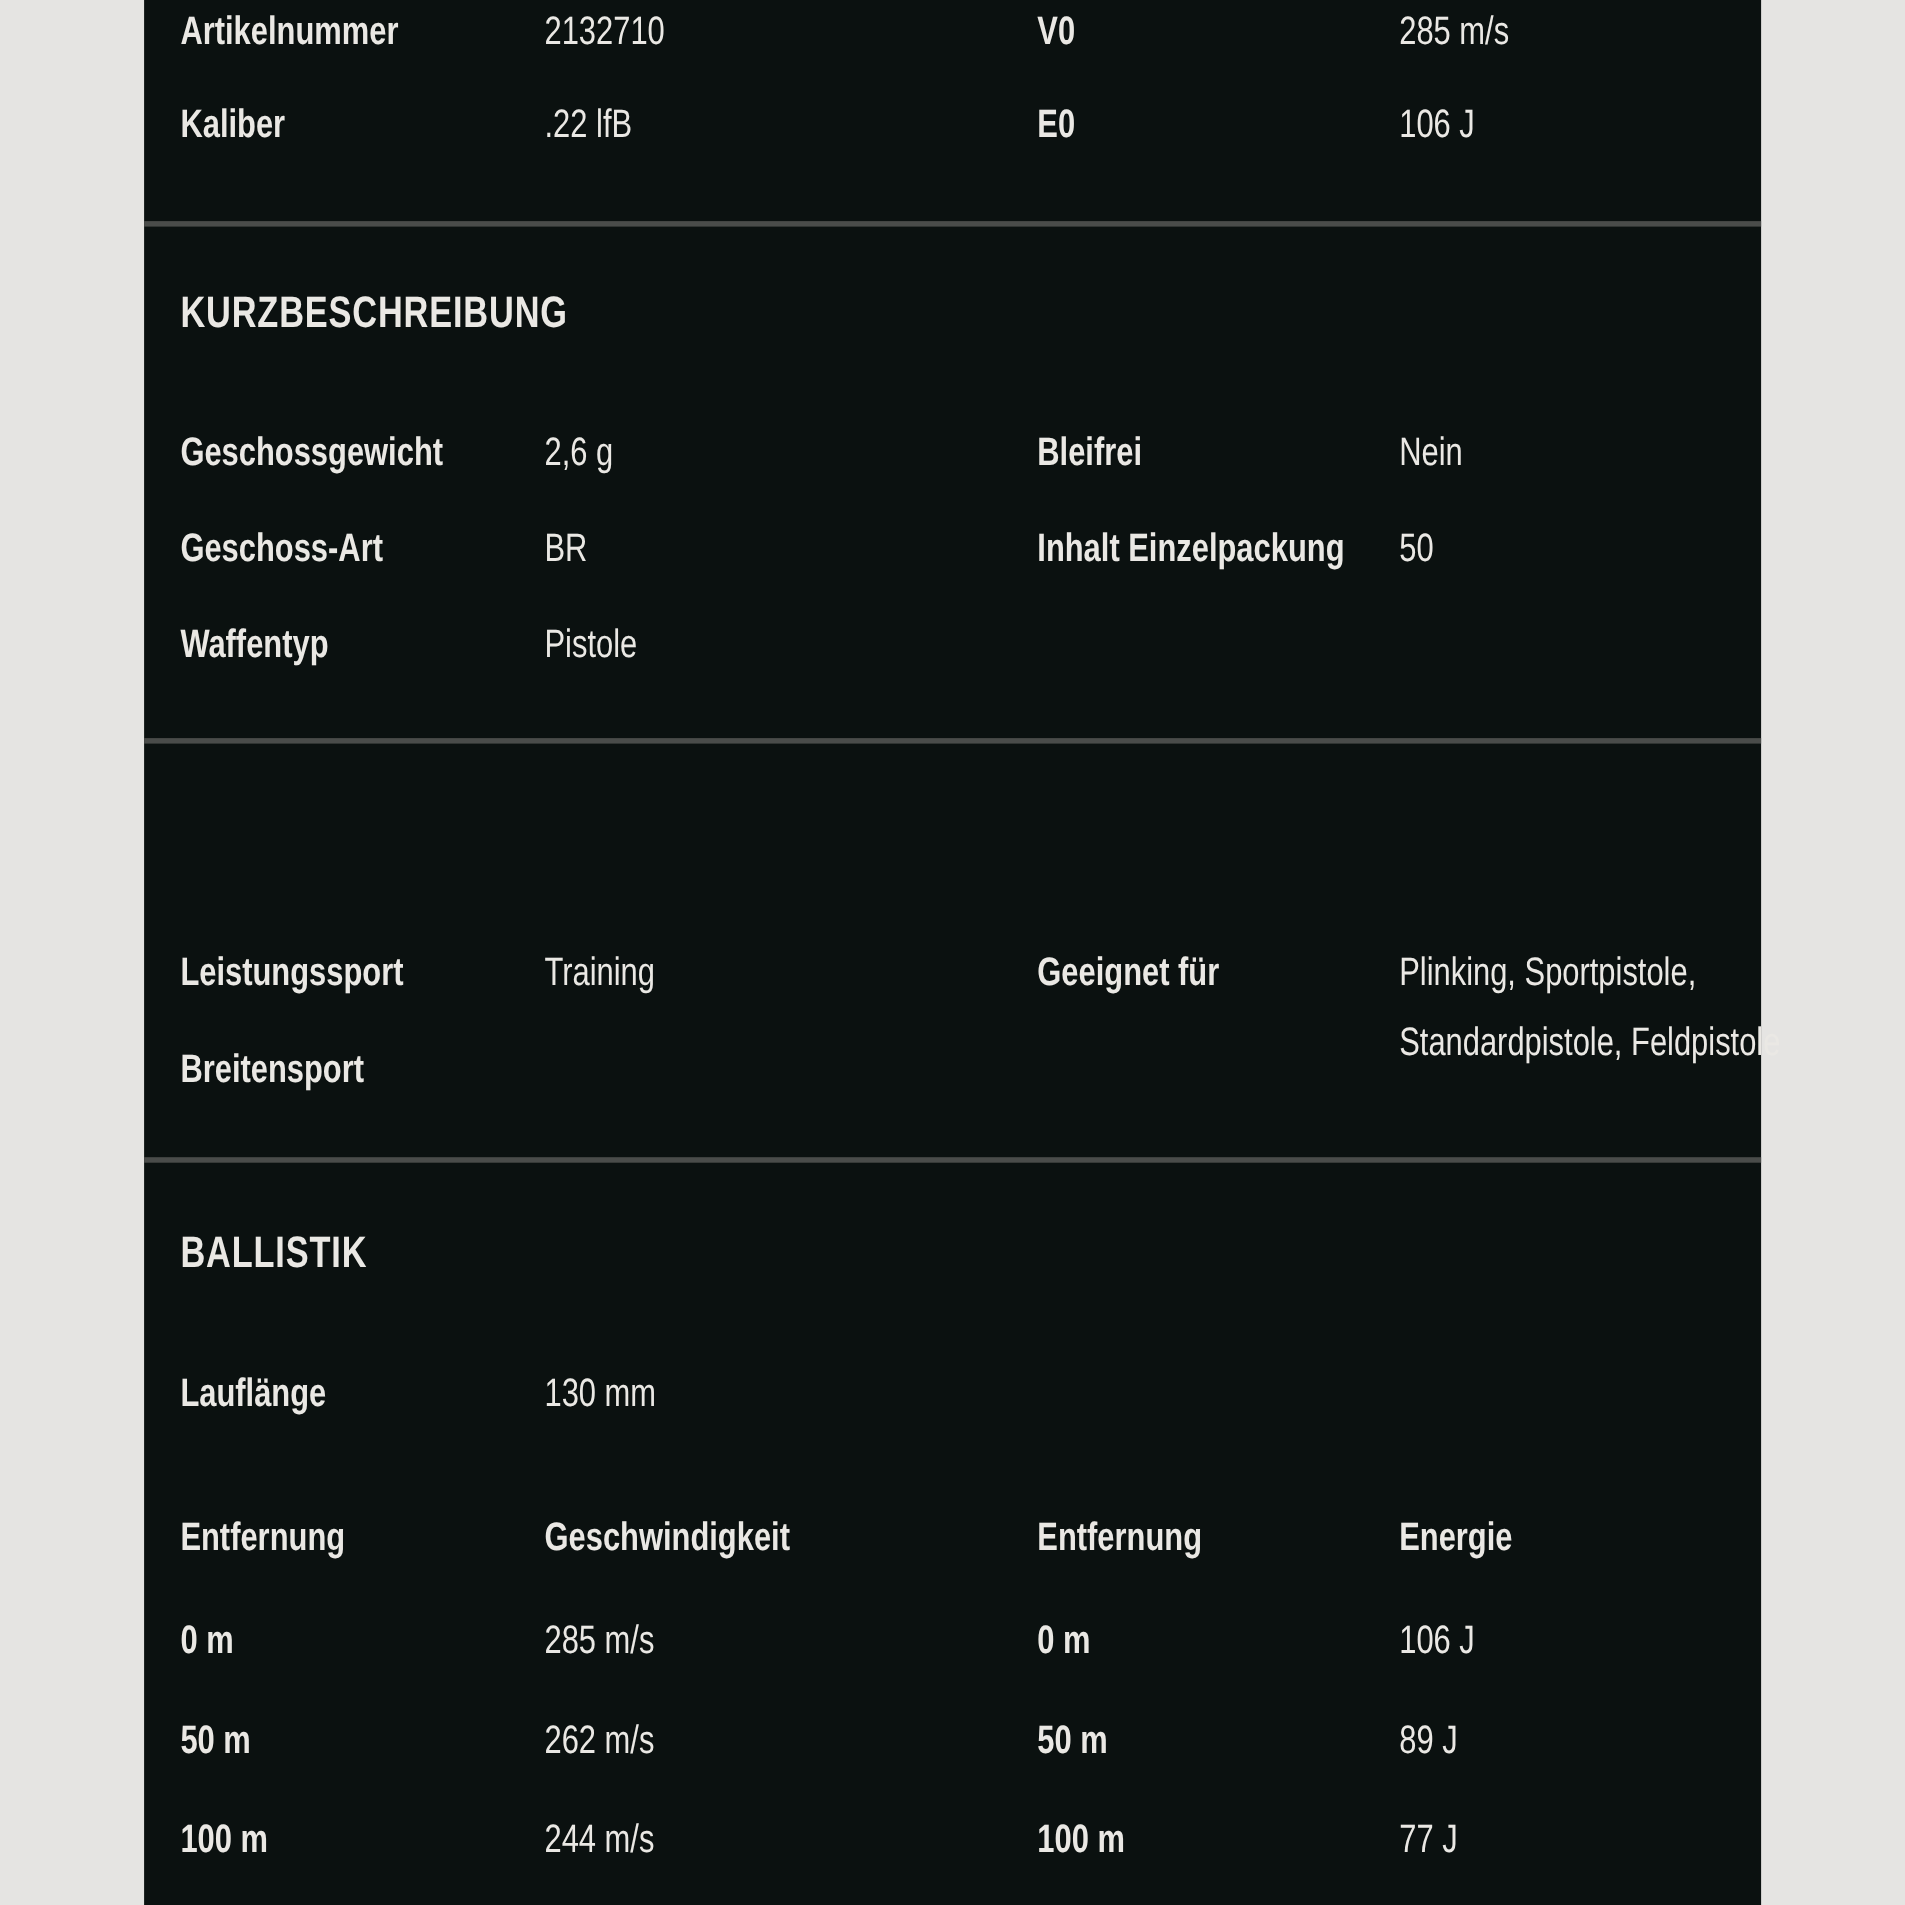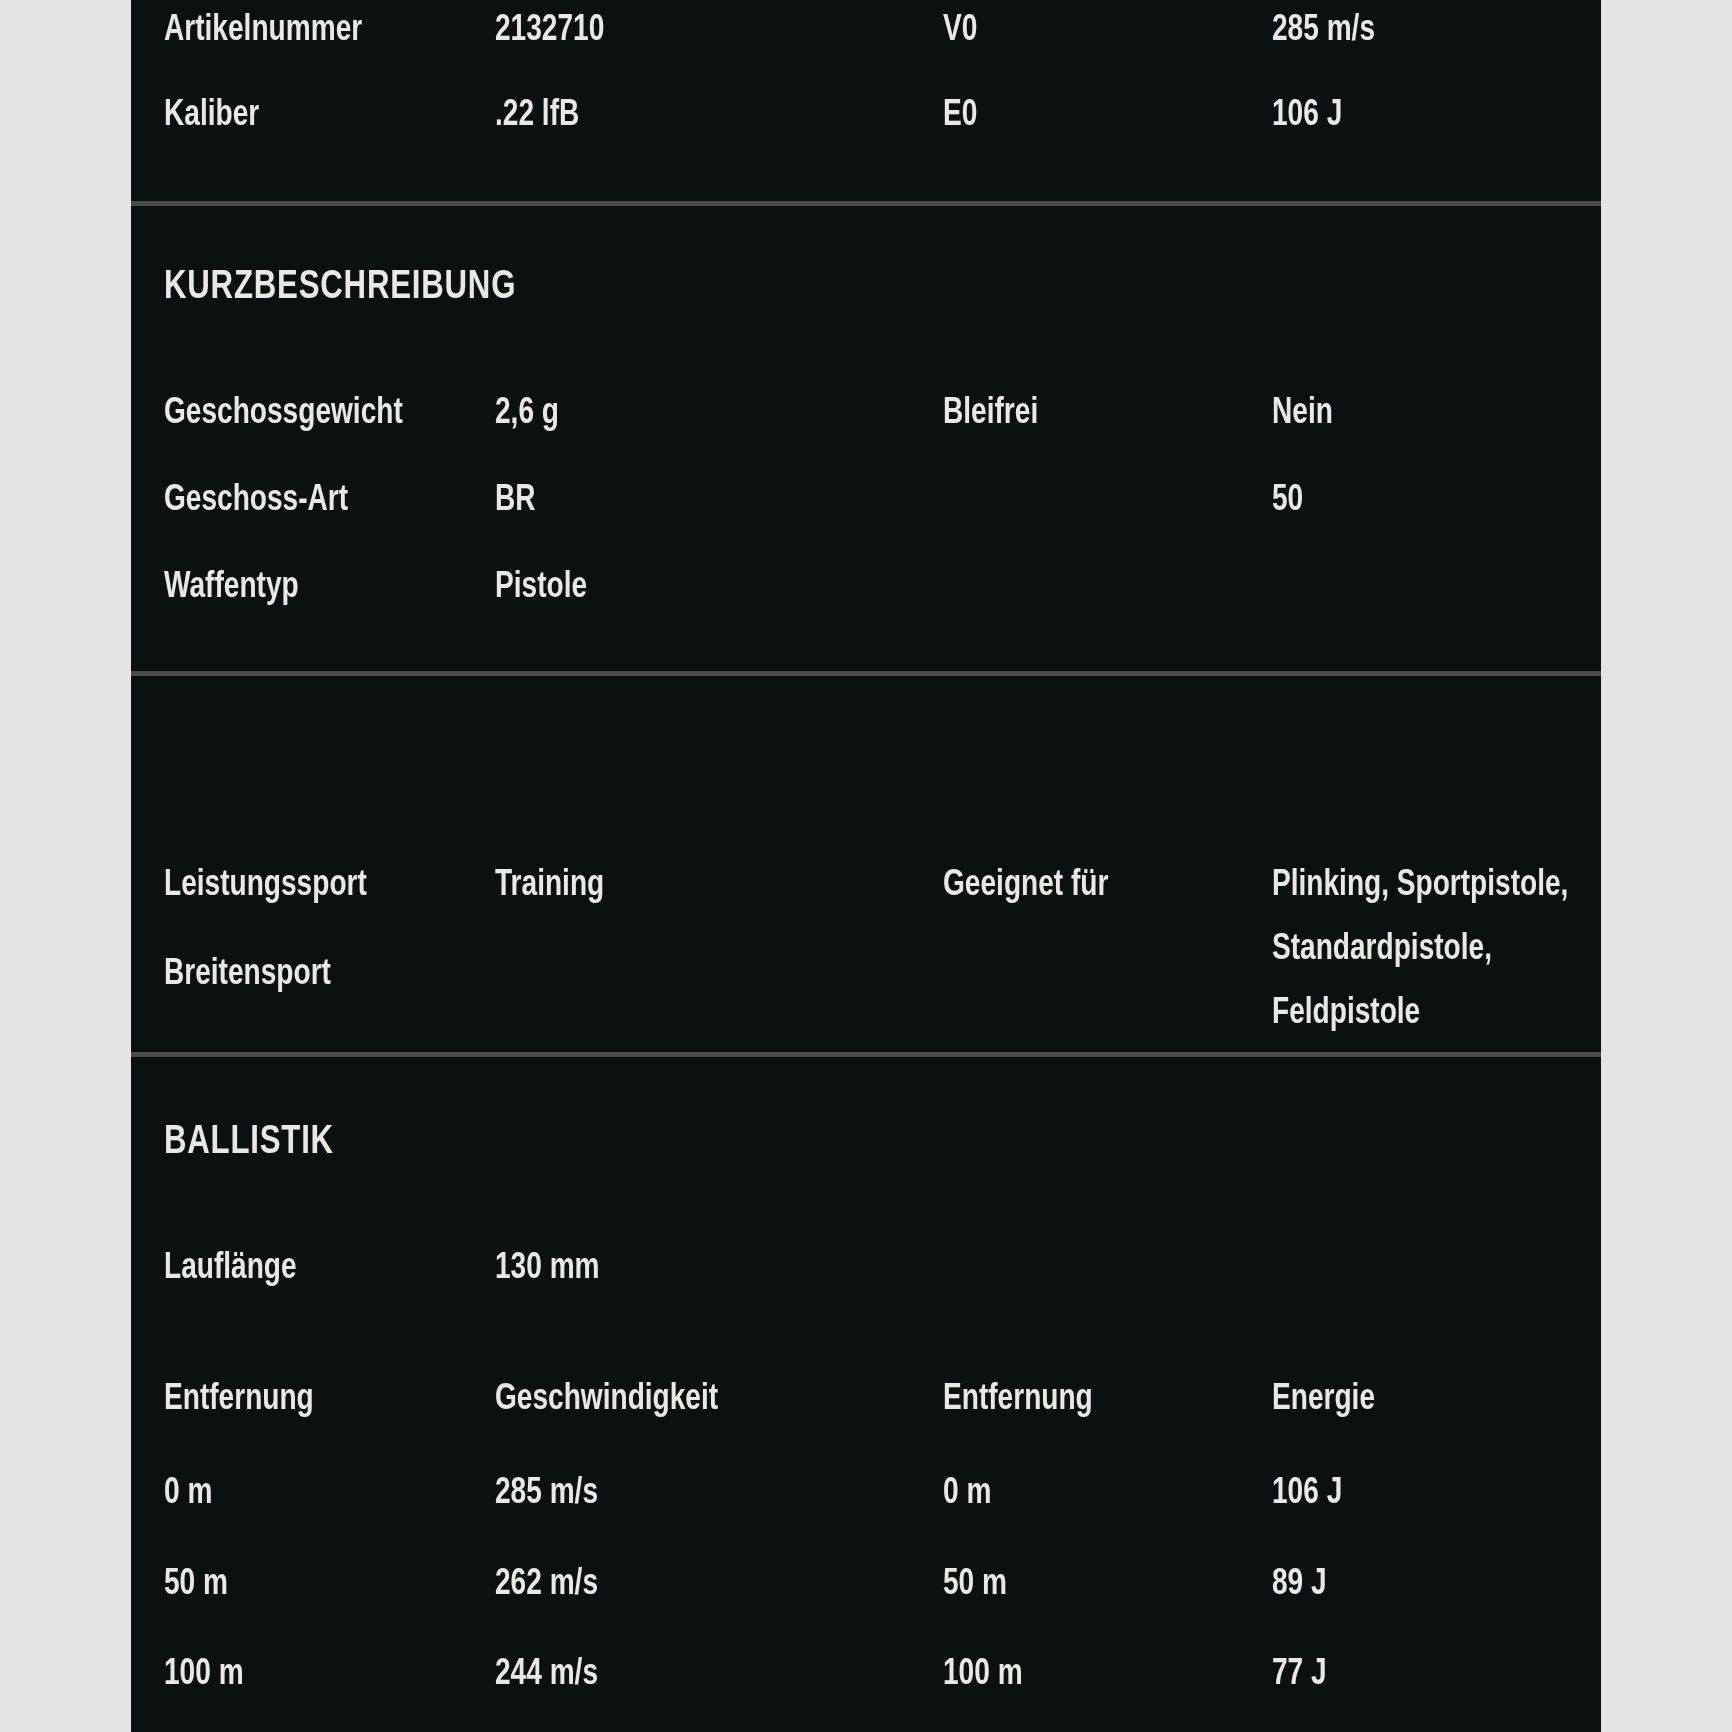--- a/index.html
+++ b/index.html
@@ -36,21 +36,21 @@
     font-size: 36px;
     line-height: 44px;
     white-space: nowrap;
   }
   .cell > span, .hdg > span {
     display: inline-block;
     transform: scaleX(0.78);
     transform-origin: 0 50%;
   }
   .lbl { font-weight: 700; }
-  .val { font-weight: 700; }
+  .val { font-weight: 400; }
   .hdg {
     position: absolute;
     color: var(--text);
     font-size: 40px;
     line-height: 48px;
     font-weight: 700;
     letter-spacing: 1px;
     white-space: nowrap;
   }
   .multiline {
@@ -84,20 +84,21 @@
 
   <div class="hdg c1" style="top:260px"><span>KURZBESCHREIBUNG</span></div>
 
   <div class="cell lbl c1" style="top:389px"><span>Geschossgewicht</span></div>
   <div class="cell val c2" style="top:389px"><span>2,6 g</span></div>
   <div class="cell lbl c3" style="top:389px"><span>Bleifrei</span></div>
   <div class="cell val c4" style="top:389px"><span>Nein</span></div>
 
   <div class="cell lbl c1" style="top:476px"><span>Geschoss-Art</span></div>
   <div class="cell val c2" style="top:476px"><span>BR</span></div>
+  <div class="cell lbl c3" style="top:476px"><span>Inhalt Einzelpackung</span></div>
   <div class="cell val c4" style="top:476px"><span>50</span></div>
 
   <div class="cell lbl c1" style="top:563px"><span>Waffentyp</span></div>
   <div class="cell val c2" style="top:563px"><span>Pistole</span></div>
 
   <div class="divider" style="top:671px"></div>
 
 
   <div class="cell lbl c1" style="top:861px"><span>Leistungssport</span></div>
   <div class="cell val c2" style="top:861px"><span>Training</span></div>

